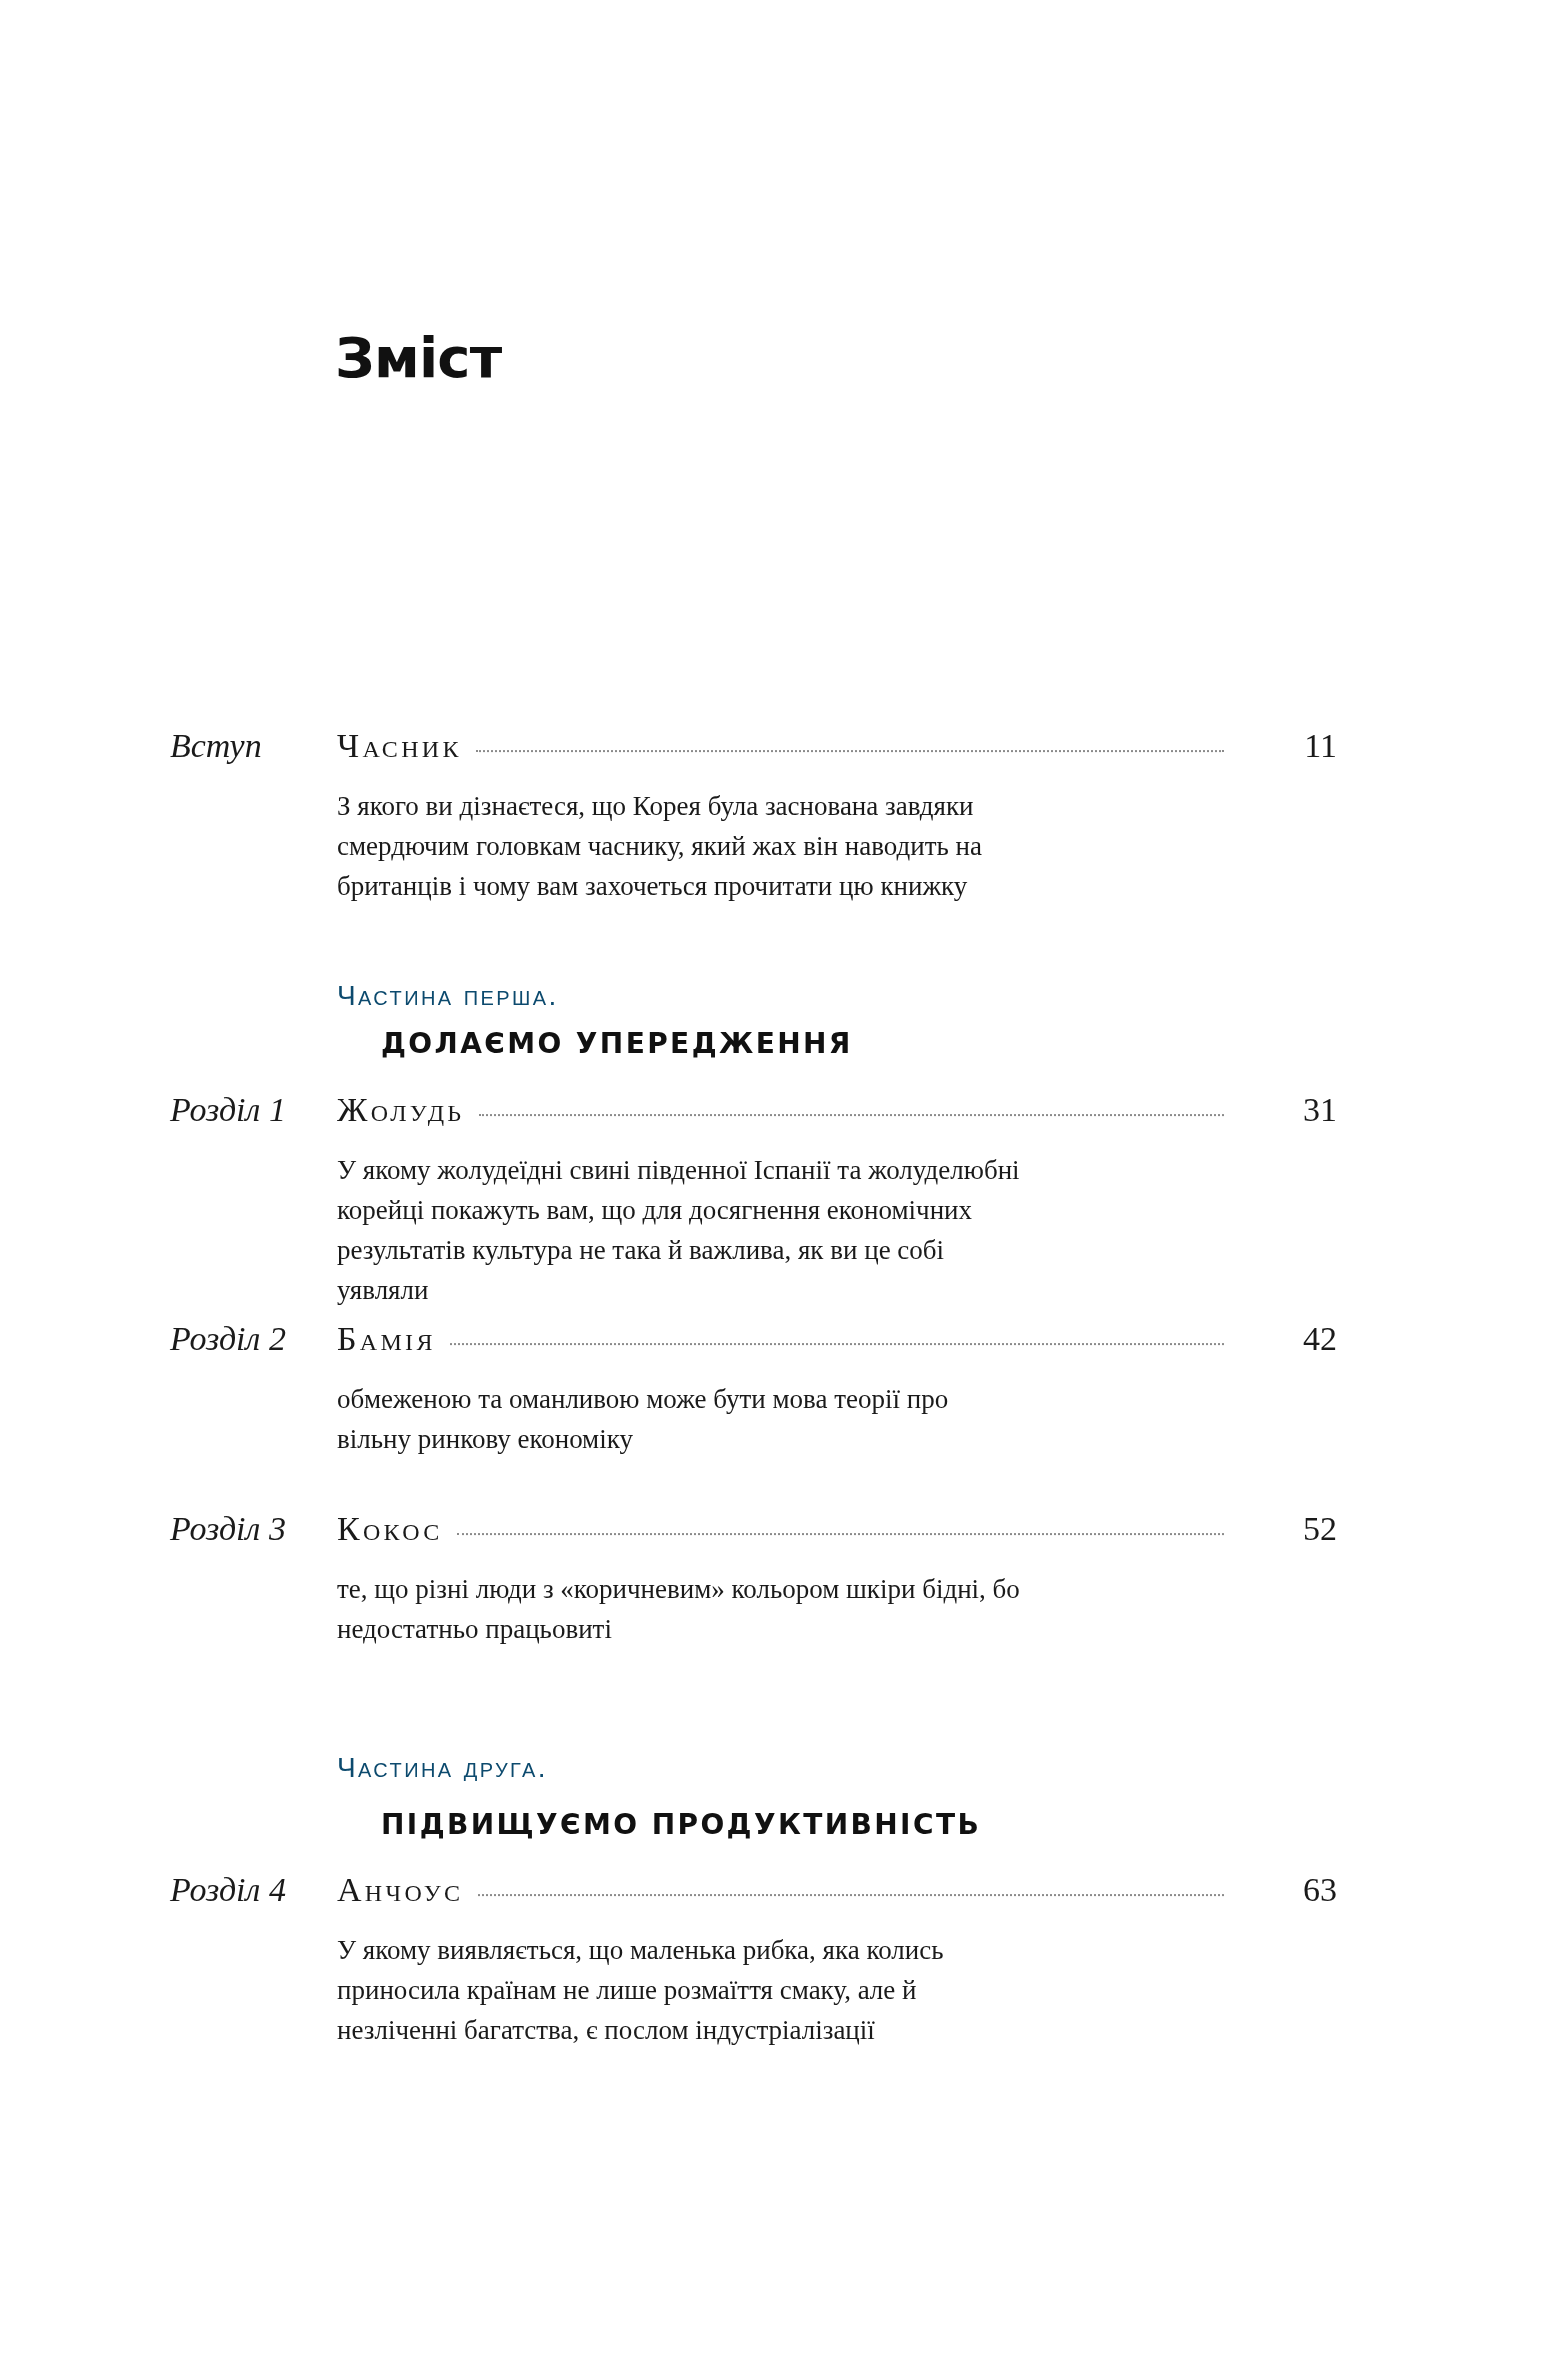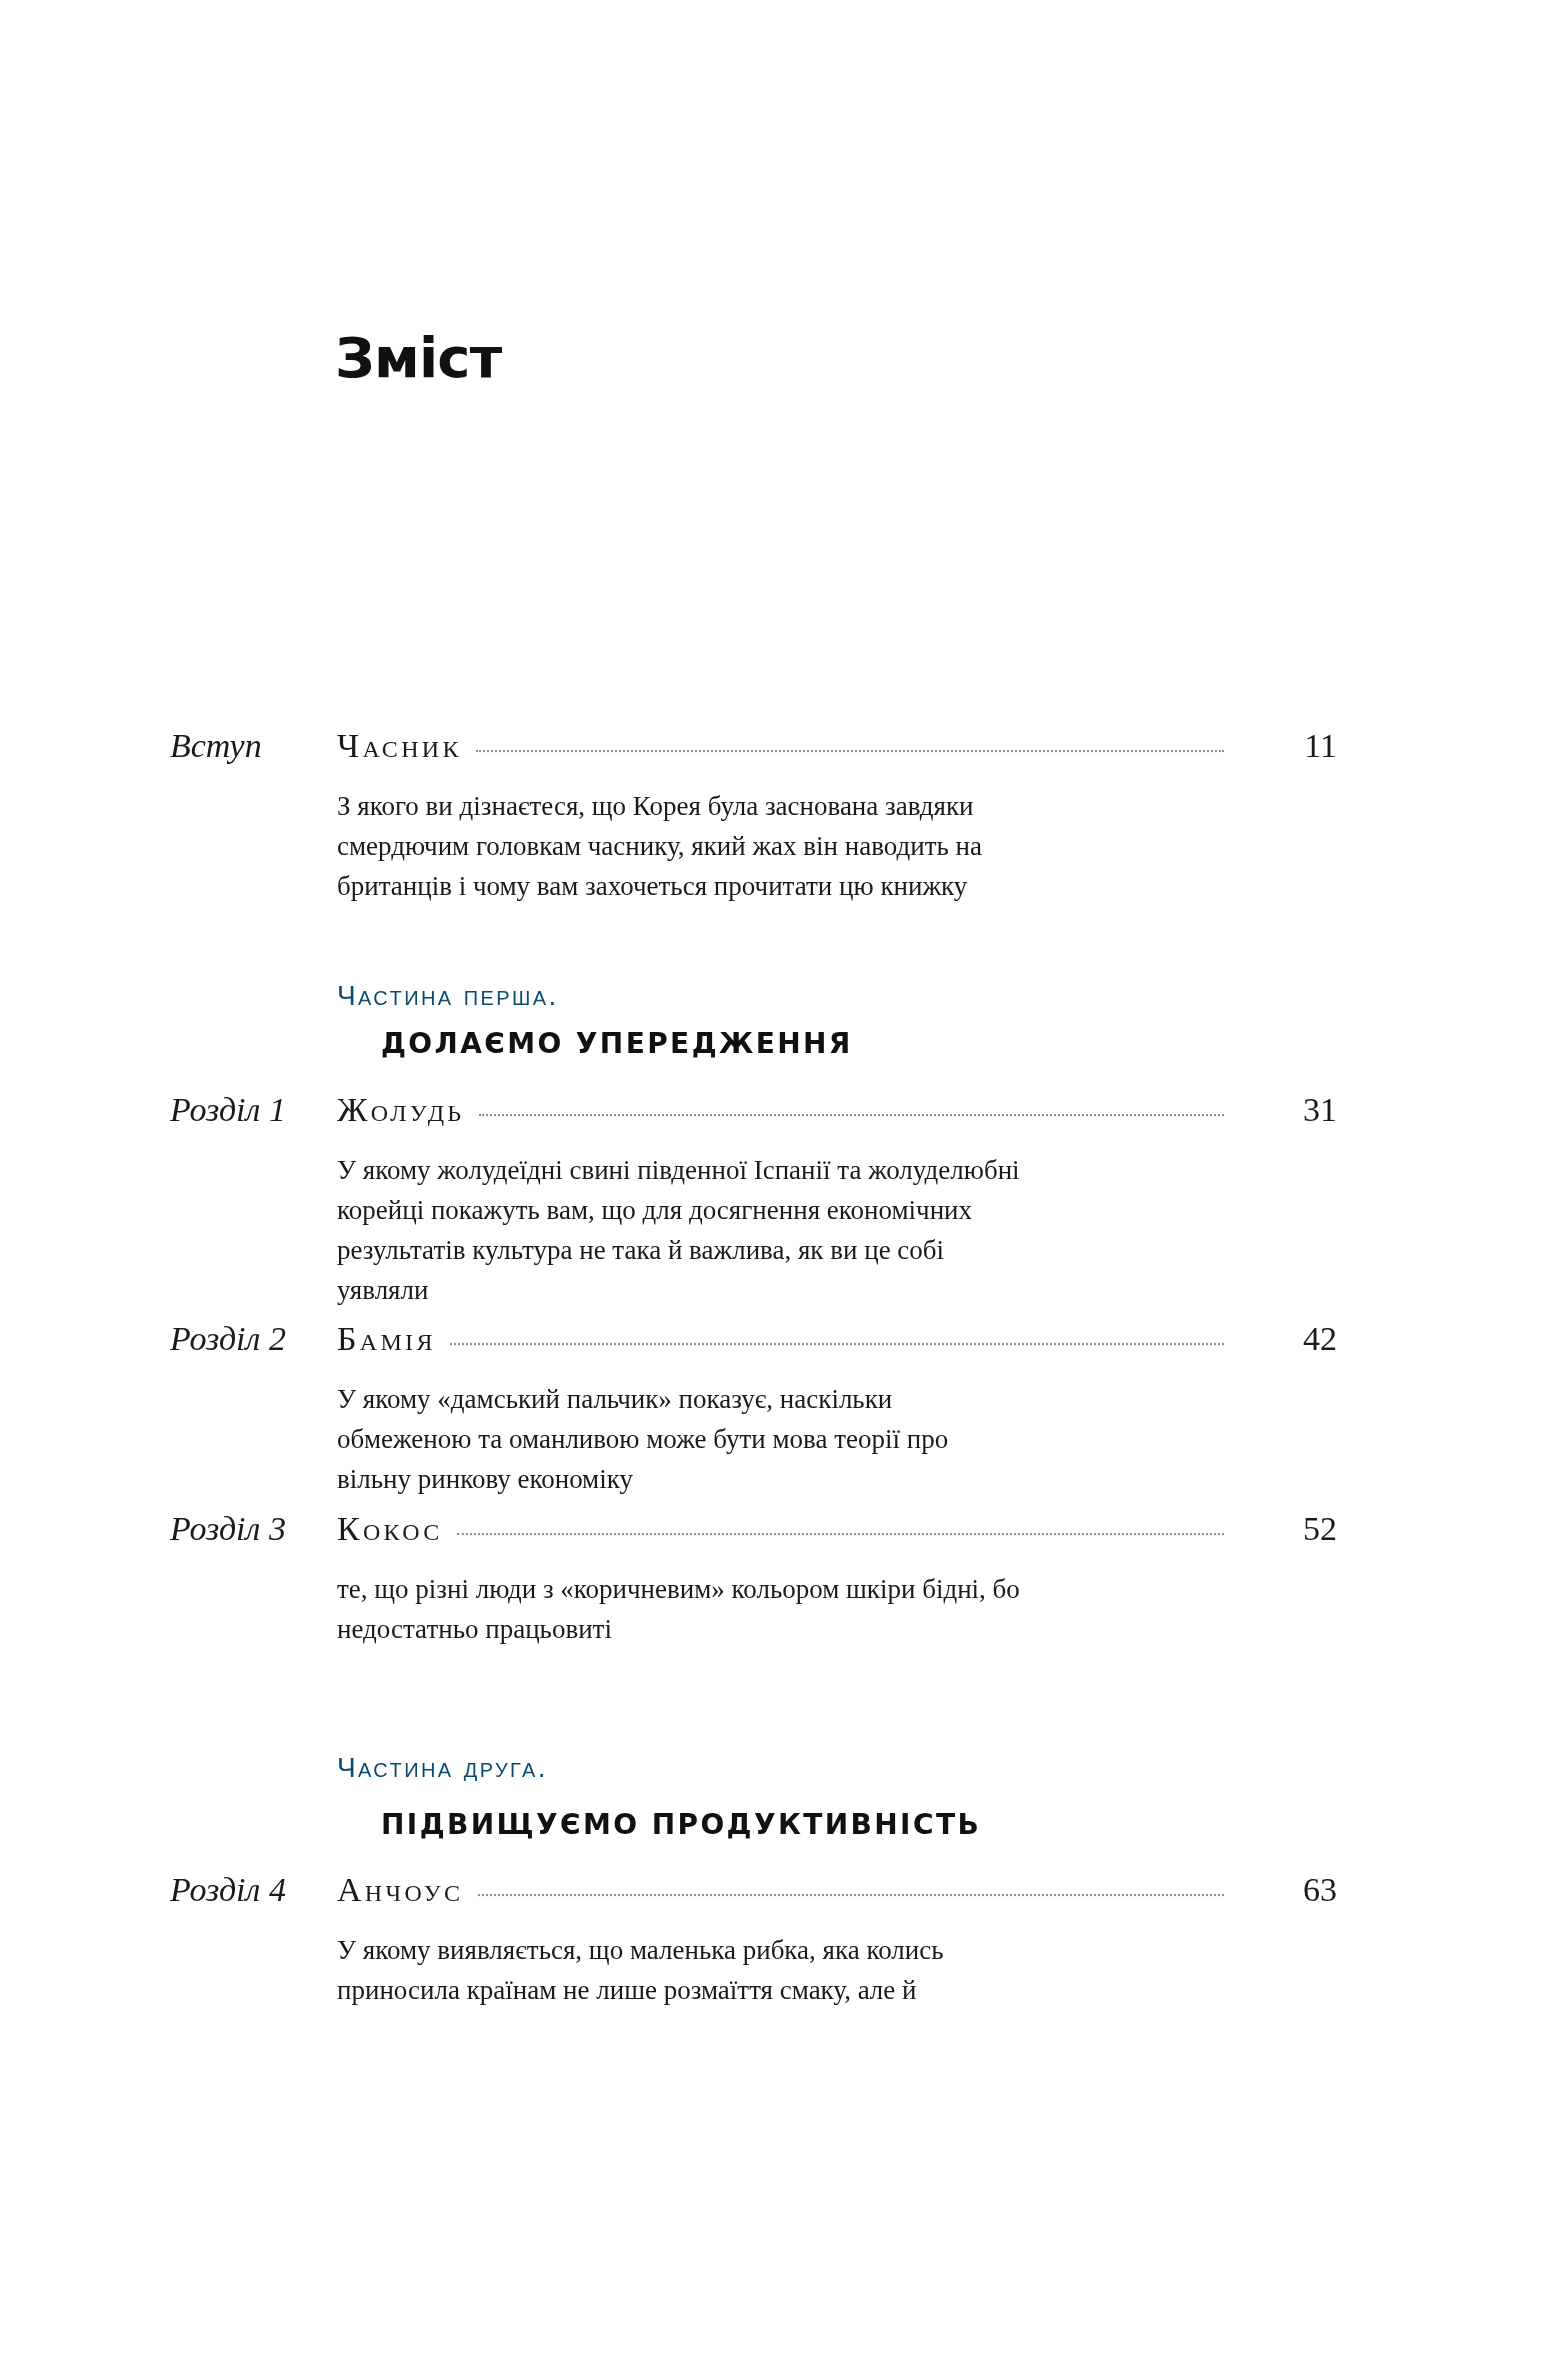--- a/index.html
+++ b/index.html
@@ -86,21 +86,20 @@
 </div>
 
 <div class="entry" style="top:1320px;">
   <span class="label" style="top:0;">Розділ 2</span>
   <div class="title-row" style="top:0;">
     <span class="chapter-title">Бамія</span>
     <span class="leader"></span>
   </div>
   <span class="page-num" style="top:0;">42</span>
   <p class="desc" style="top:59px;">
-    <span>У якому «дамський пальчик» показує, наскільки</span>
     <span>обмеженою та оманливою може бути мова теорії про</span>
     <span>вільну ринкову економіку</span>
   </p>
 </div>
 
 <div class="entry" style="top:1510px;">
   <span class="label" style="top:0;">Розділ 3</span>
   <div class="title-row" style="top:0;">
     <span class="chapter-title">Кокос</span>
     <span class="leader"></span>
@@ -118,15 +117,16 @@
 <div class="entry" style="top:1871px;">
   <span class="label" style="top:0;">Розділ 4</span>
   <div class="title-row" style="top:0;">
     <span class="chapter-title">Анчоус</span>
     <span class="leader"></span>
   </div>
   <span class="page-num" style="top:0;">63</span>
   <p class="desc" style="top:59px;">
     <span>У якому виявляється, що маленька рибка, яка колись</span>
     <span>приносила країнам не лише розмаїття смаку, але й</span>
+    <span>незліченні багатства, є послом індустріалізації</span>
   </p>
 </div>
 
 
 </body></html>

